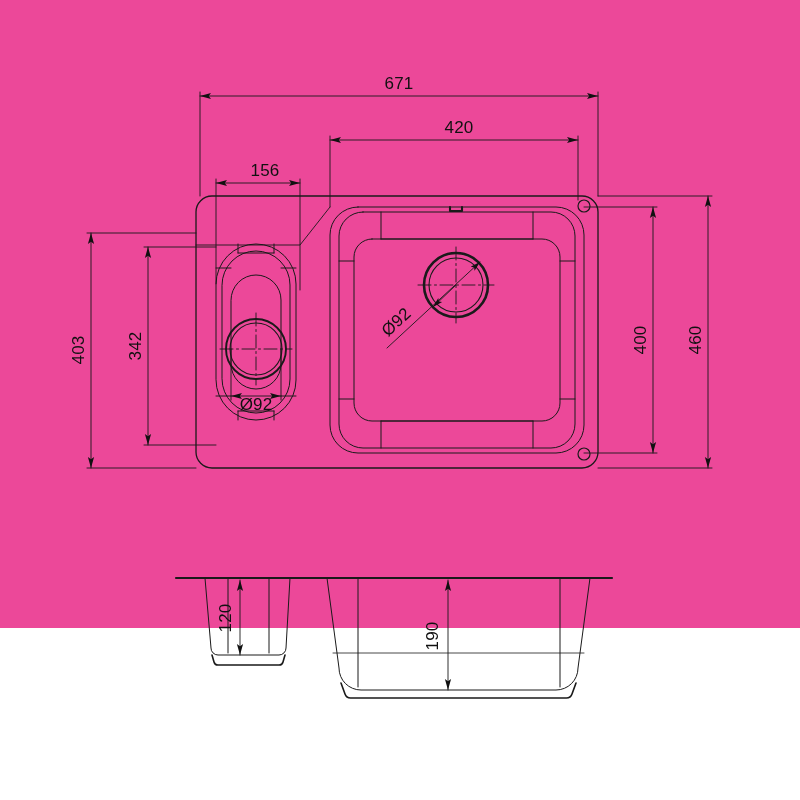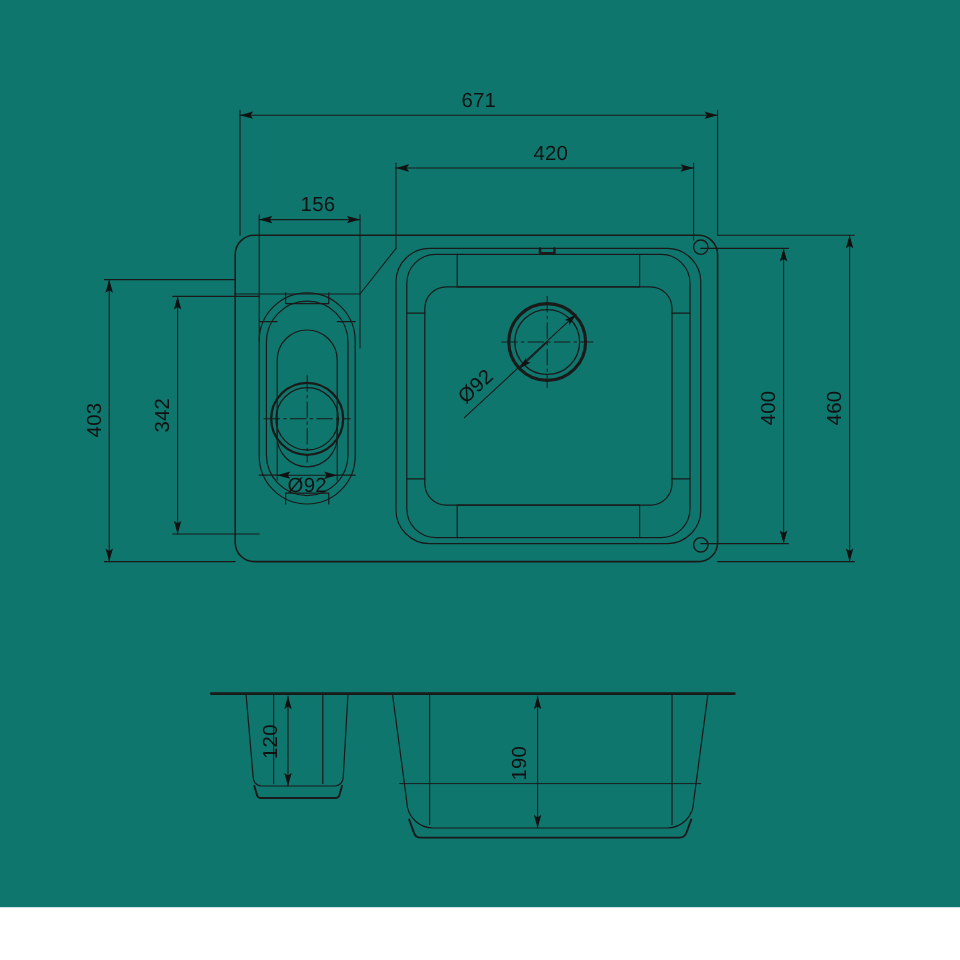--- a/index.html
+++ b/index.html
@@ -1,18 +1,18 @@
 <!DOCTYPE html>
 <html><head>
 <meta charset="utf-8">
 <style>
   html,body{margin:0;padding:0;background:#ffffff;}
   body{width:800px;height:800px;overflow:hidden;
        font-family:"Liberation Sans","DejaVu Sans",sans-serif;}
-  #sheet{position:relative;width:800px;height:756px;background:#0f766e;}
+  #sheet{position:relative;width:800px;height:628px;background:#ec4899;}
   svg{display:block;}
   .dimtext{font-family:"Liberation Sans","DejaVu Sans",sans-serif;
            font-size:17px;fill:#111111;letter-spacing:0.2px;}
 </style>
 </head>
 <body>
 
 <div id="sheet">
 <svg width="800" height="800" viewBox="0 0 800 800">
 

